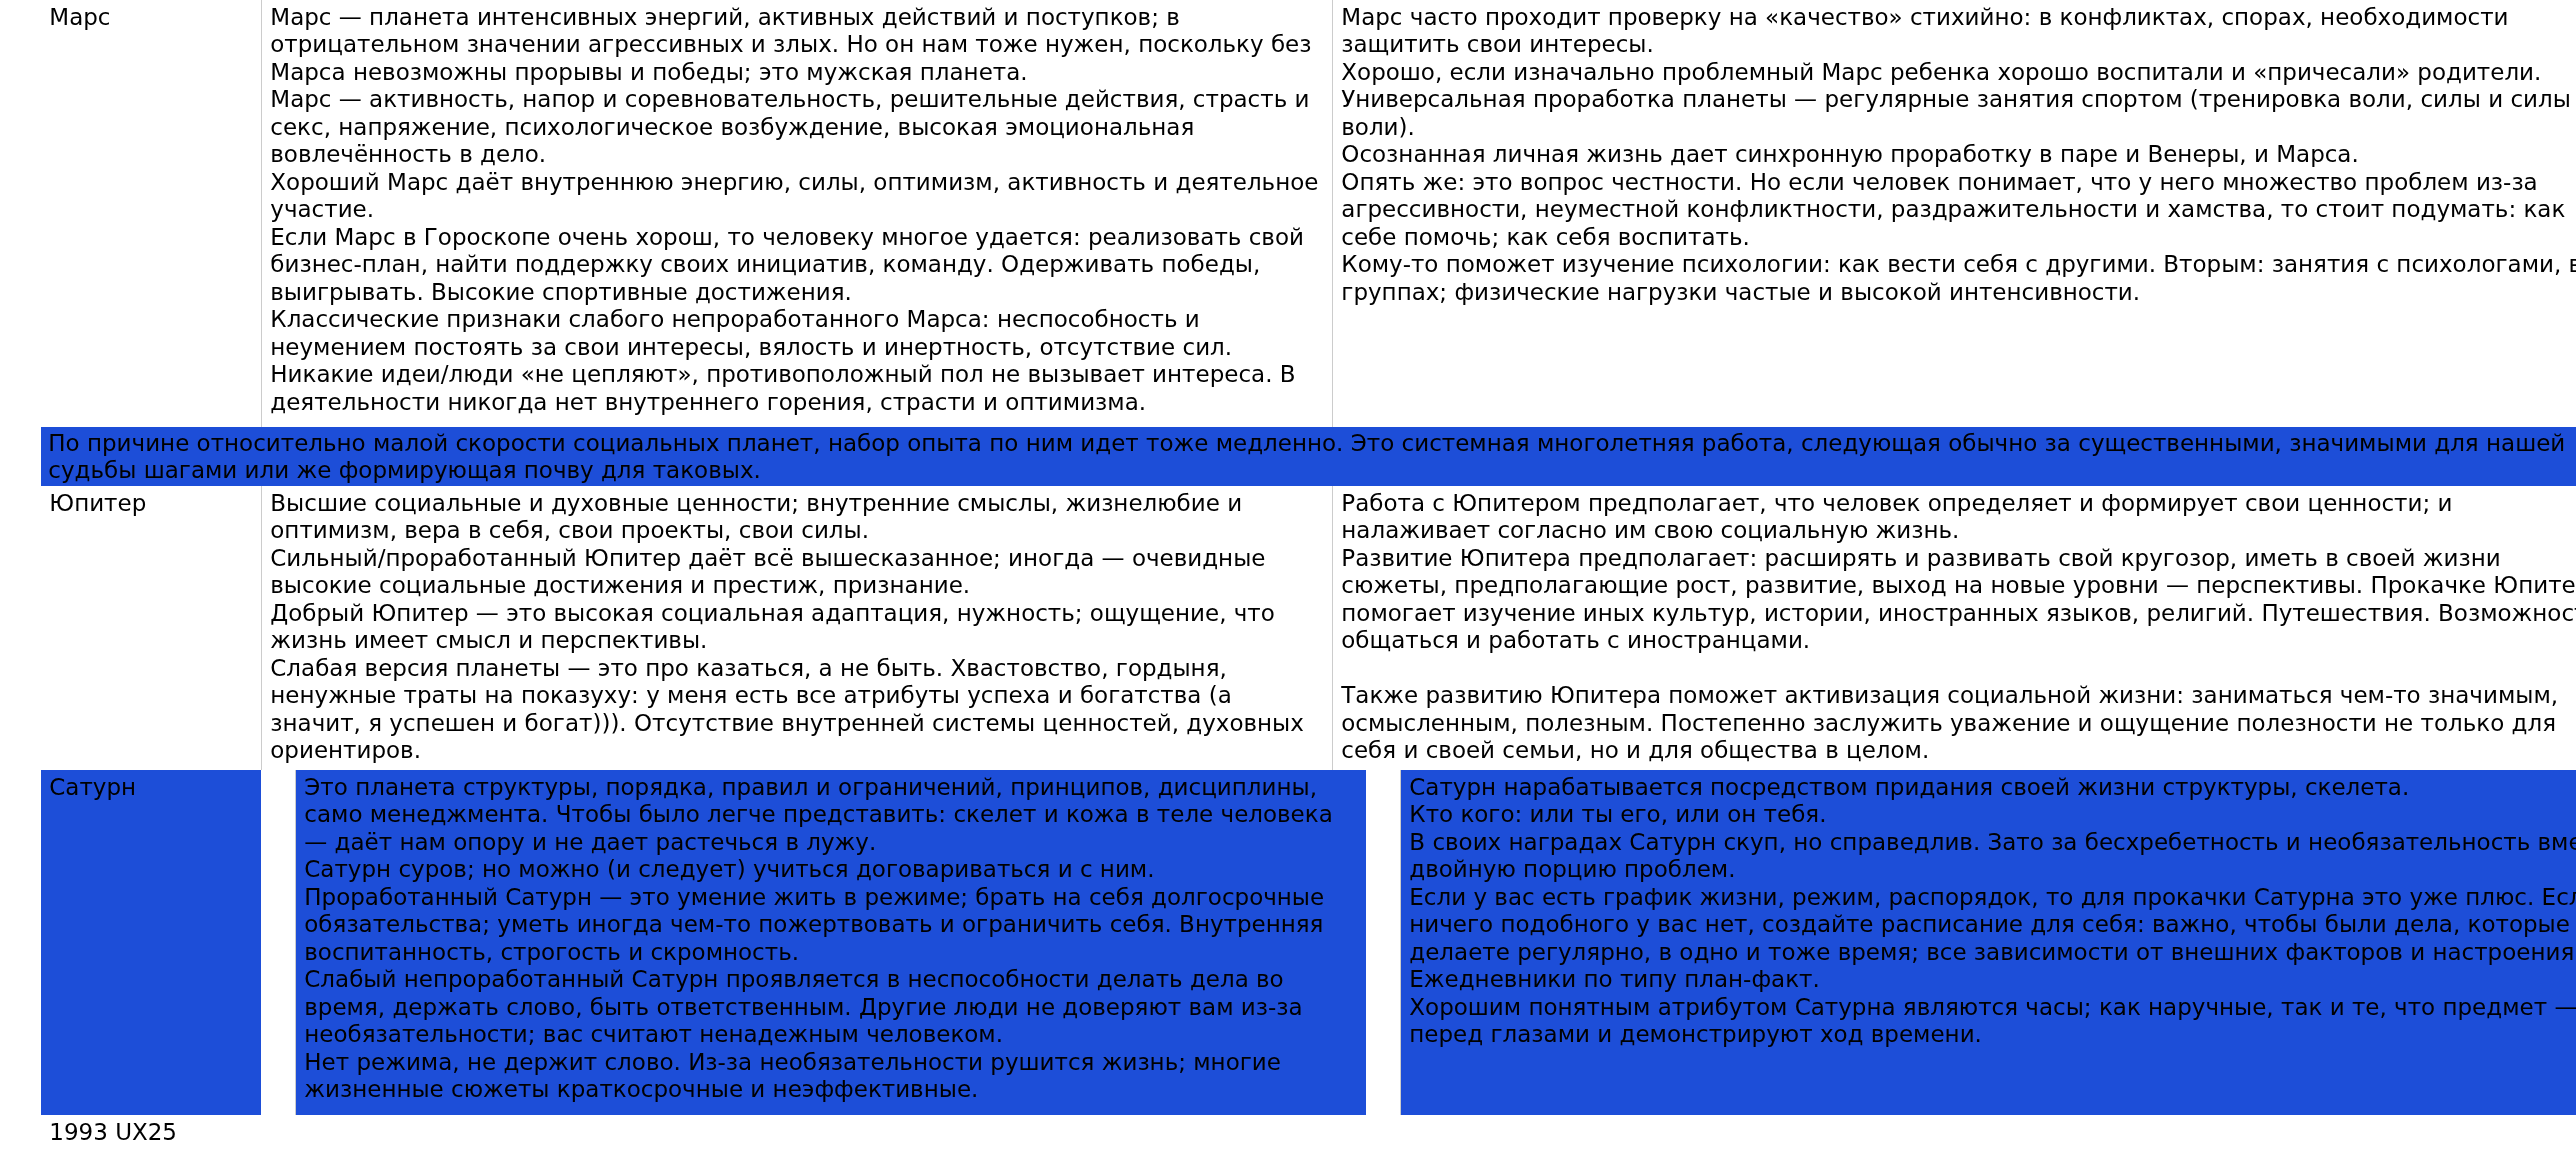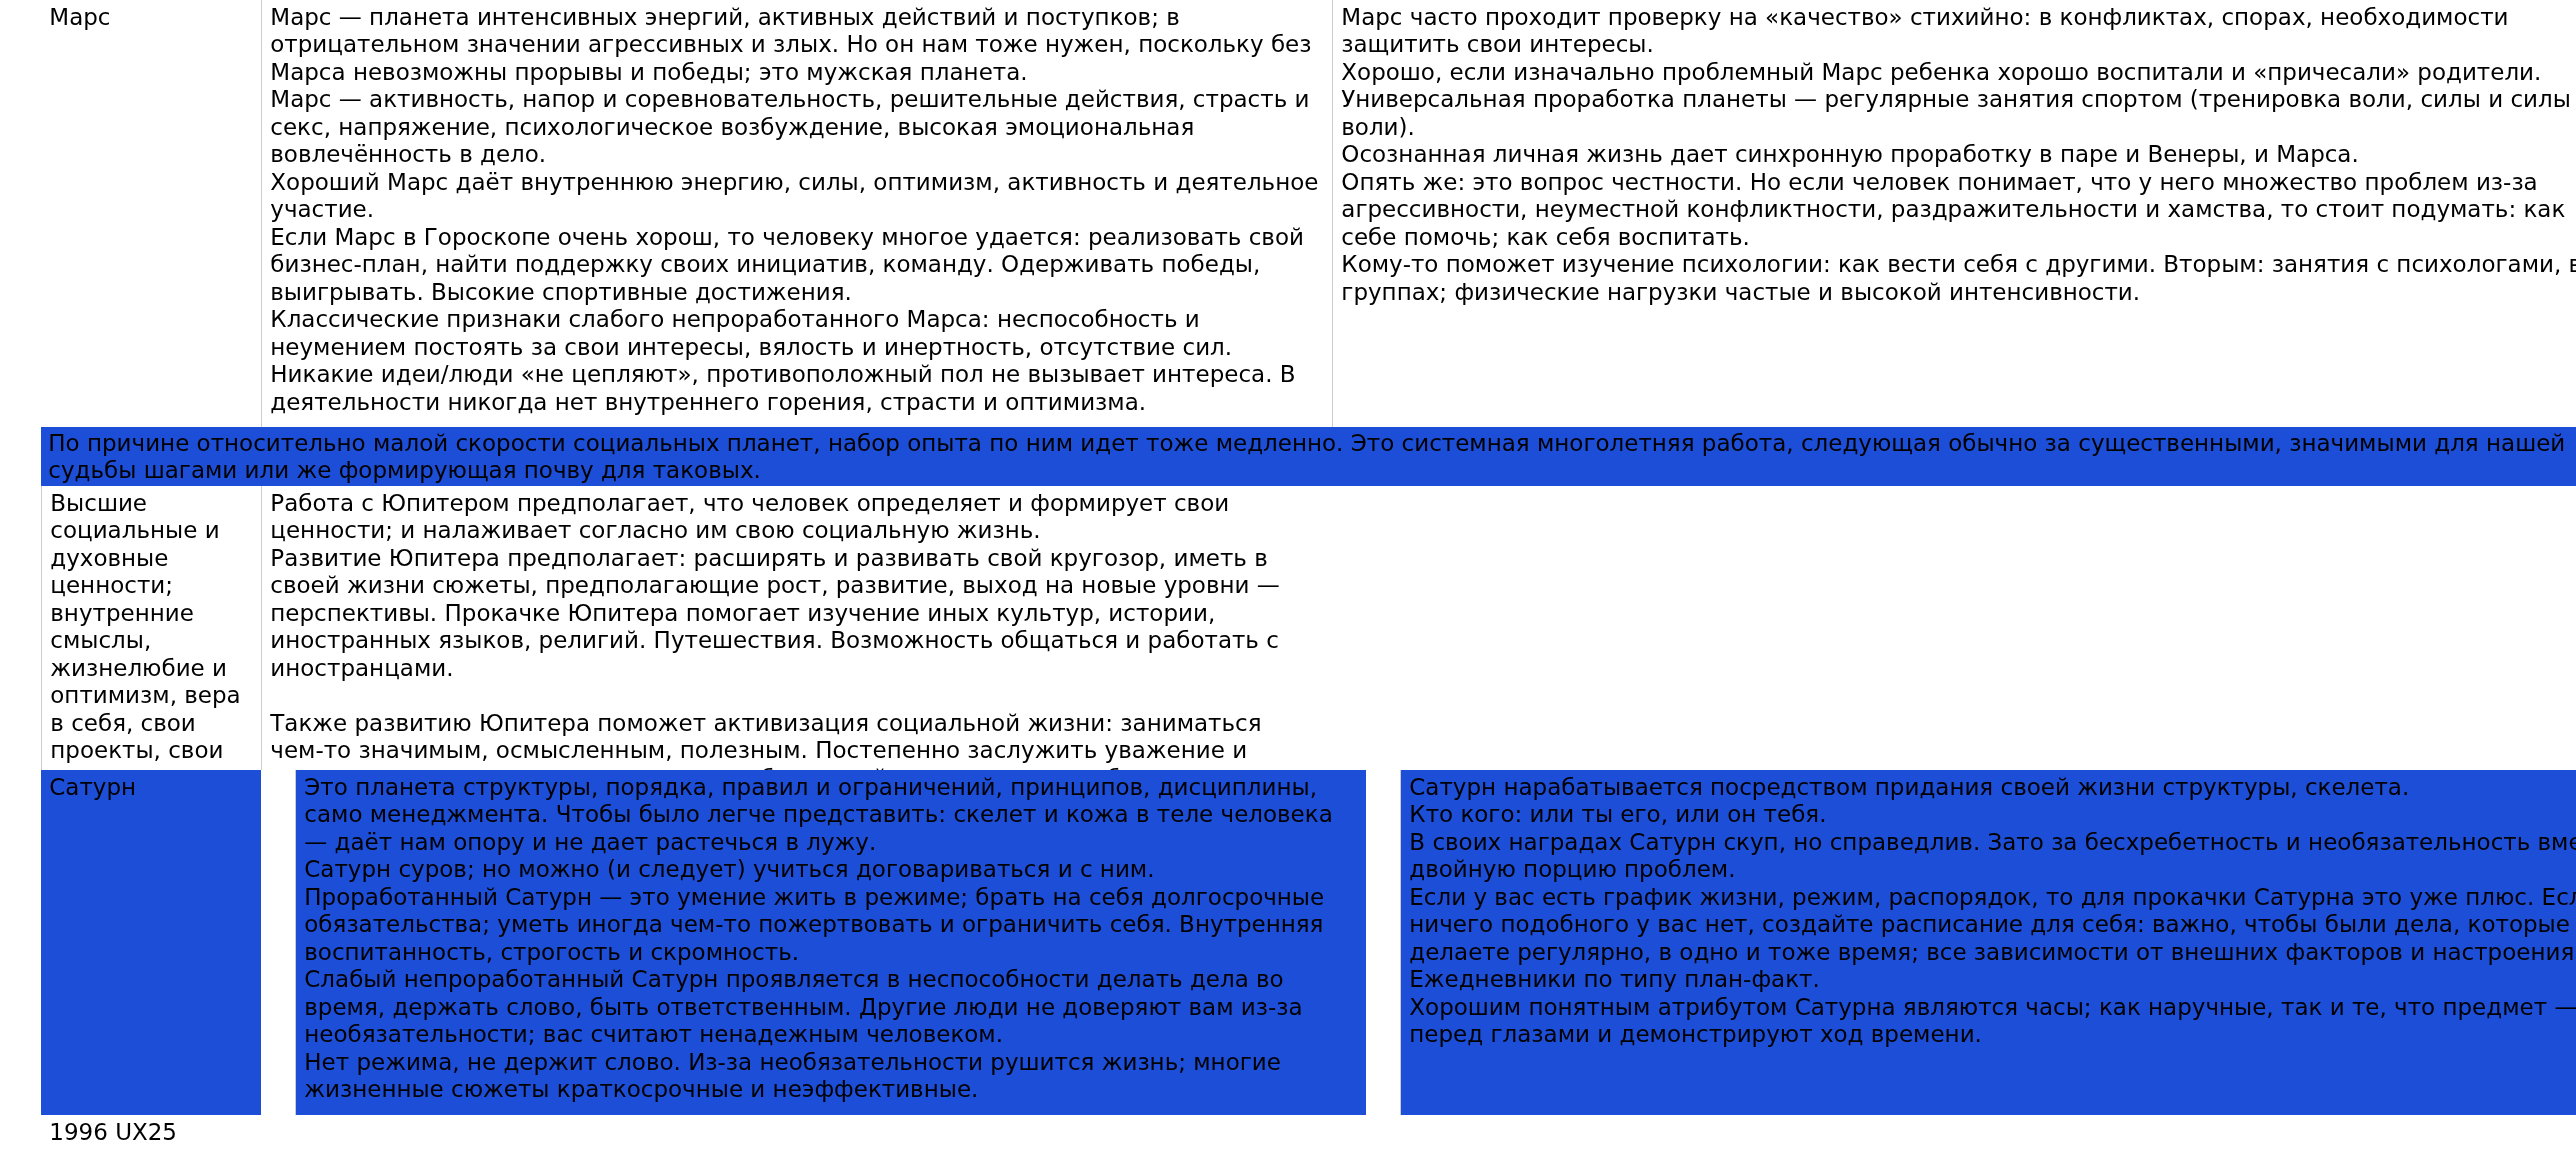--- a/index.html
+++ b/index.html
@@ -54,20 +54,21 @@
 Осознанная личная жизнь дает синхронную проработку в паре и Венеры, и Марса.
 Опять же: это вопрос честности. Но если человек понимает, что у него множество проблем из-за агрессивности, неуместной конфликтности, раздражительности и хамства, то стоит подумать: как себе помочь; как себя воспитать.
 Кому-то поможет изучение психологии: как вести себя с другими. Вторым: занятия с психологами, в группах; физические нагрузки частые и высокой интенсивности.</div>
   </div>
 
   <div class="row row-note shaded">
     <div class="cell note-cell">По причине относительно малой скорости социальных планет, набор опыта по ним идет тоже медленно. Это системная многолетняя работа, следующая обычно за существенными, значимыми для нашей судьбы шагами или же формирующая почву для таковых.</div>
   </div>
 
   <div class="row row-jupiter">
+    <div class="cell c1">Юпитер</div>
     <div class="cell c2">Высшие социальные и духовные ценности; внутренние смыслы, жизнелюбие и оптимизм, вера в себя, свои проекты, свои силы.
 Сильный/проработанный Юпитер даёт всё вышесказанное; иногда — очевидные высокие социальные достижения и престиж, признание.
 Добрый Юпитер — это высокая социальная адаптация, нужность; ощущение, что жизнь имеет смысл и перспективы.
 Слабая версия планеты — это про казаться, а не быть. Хвастовство, гордыня, ненужные траты на показуху: у меня есть все атрибуты успеха и богатства (а значит, я успешен и богат))). Отсутствие внутренней системы ценностей, духовных ориентиров.</div>
     <div class="cell c3">Работа с Юпитером предполагает, что человек определяет и формирует свои ценности; и налаживает согласно им свою социальную жизнь.
 Развитие Юпитера предполагает: расширять и развивать свой кругозор, иметь в своей жизни сюжеты, предполагающие рост, развитие, выход на новые уровни — перспективы. Прокачке Юпитера помогает изучение иных культур, истории, иностранных языков, религий. Путешествия. Возможность общаться и работать с иностранцами.
 
 Также развитию Юпитера поможет активизация социальной жизни: заниматься чем-то значимым, осмысленным, полезным. Постепенно заслужить уважение и ощущение полезности не только для себя и своей семьи, но и для общества в целом.</div>
   </div>
 
@@ -80,17 +81,17 @@
 Нет режима, не держит слово. Из-за необязательности рушится жизнь; многие жизненные сюжеты краткосрочные и неэффективные.</div>
     <div class="cell c3">Сатурн нарабатывается посредством придания своей жизни структуры, скелета.
 Кто кого: или ты его, или он тебя.
 В своих наградах Сатурн скуп, но справедлив. Зато за бесхребетность и необязательность вменит двойную порцию проблем.
 Если у вас есть график жизни, режим, распорядок, то для прокачки Сатурна это уже плюс. Если ничего подобного у вас нет, создайте расписание для себя: важно, чтобы были дела, которые вы делаете регулярно, в одно и тоже время; все зависимости от внешних факторов и настроения.
 Ежедневники по типу план-факт.
 Хорошим понятным атрибутом Сатурна являются часы; как наручные, так и те, что предмет — стоят перед глазами и демонстрируют ход времени.</div>
   </div>
 
   <div class="row row-object">
-    <div class="cell c1">1996 UX25</div>
+    <div class="cell c1">1993 UX25</div>
   </div>
 
 </div>
 
 
 </body></html>

